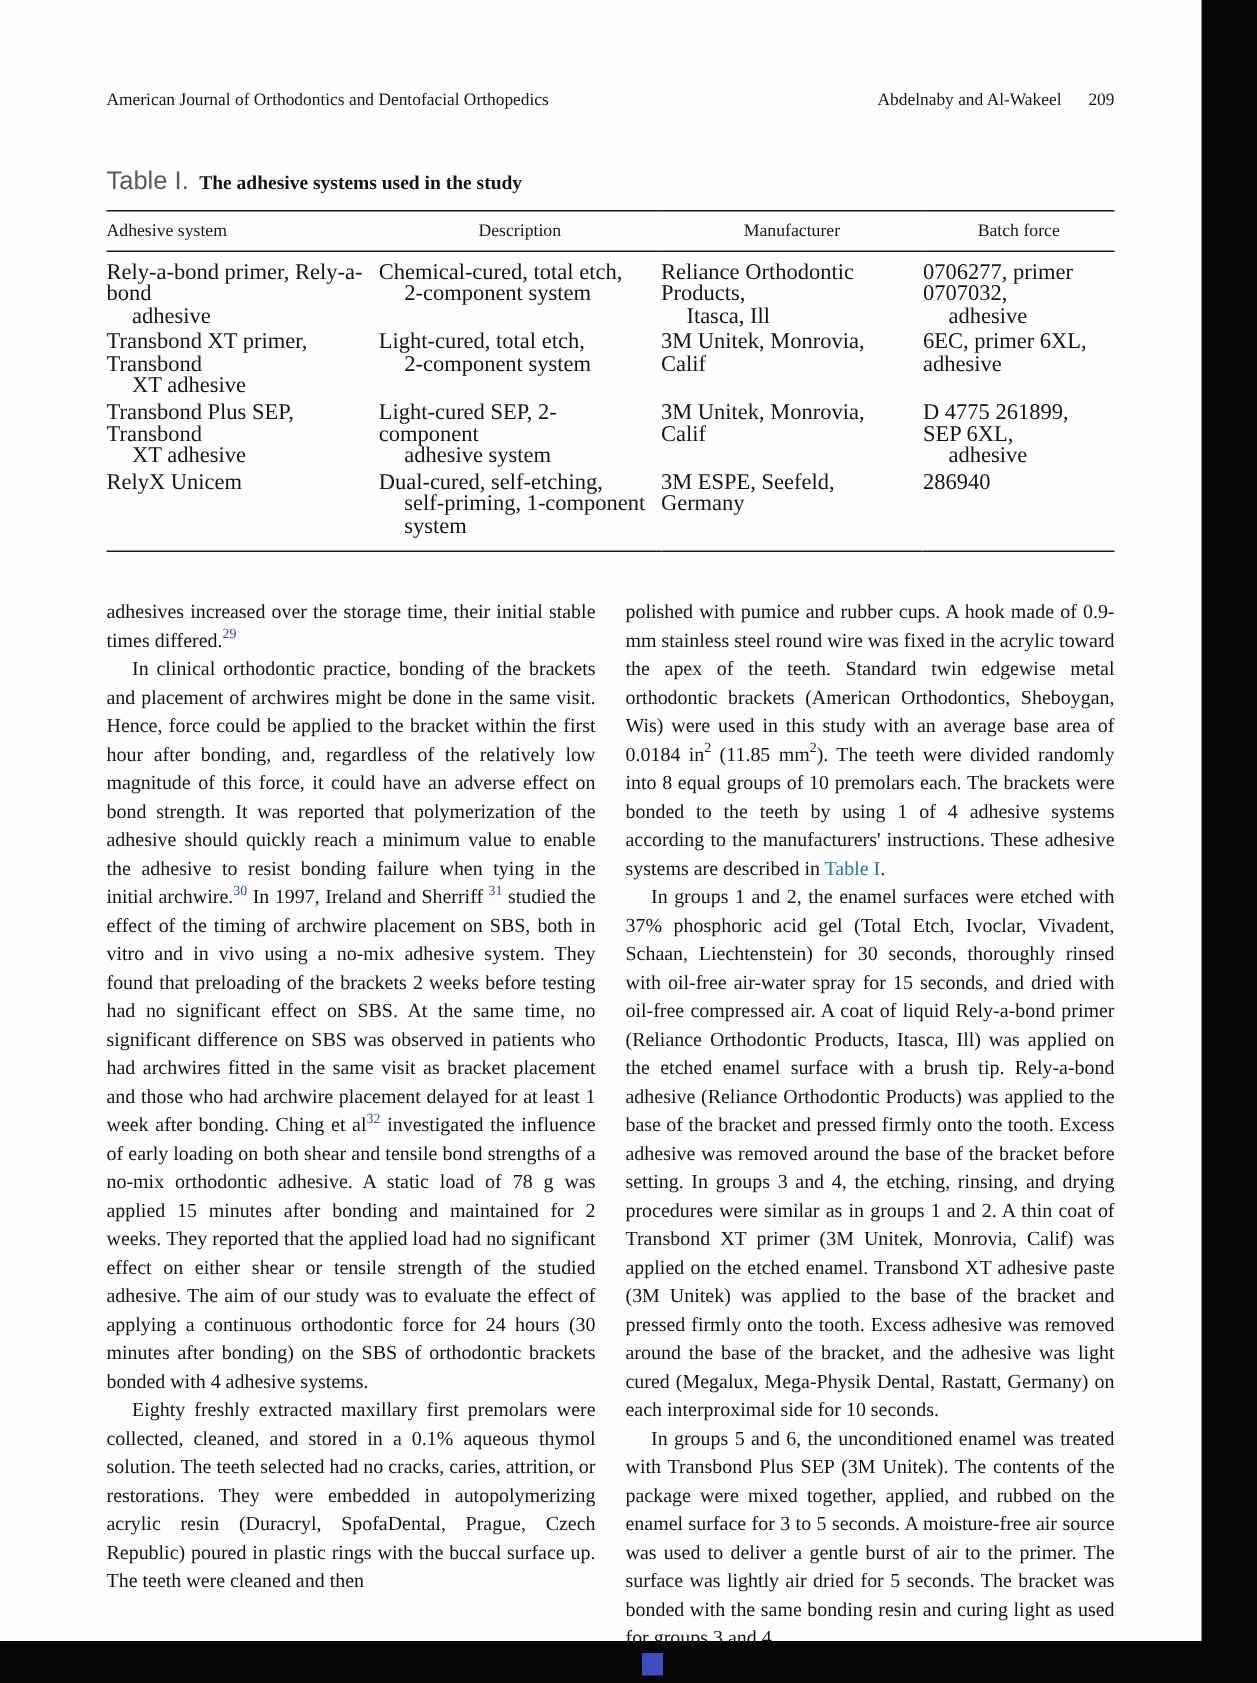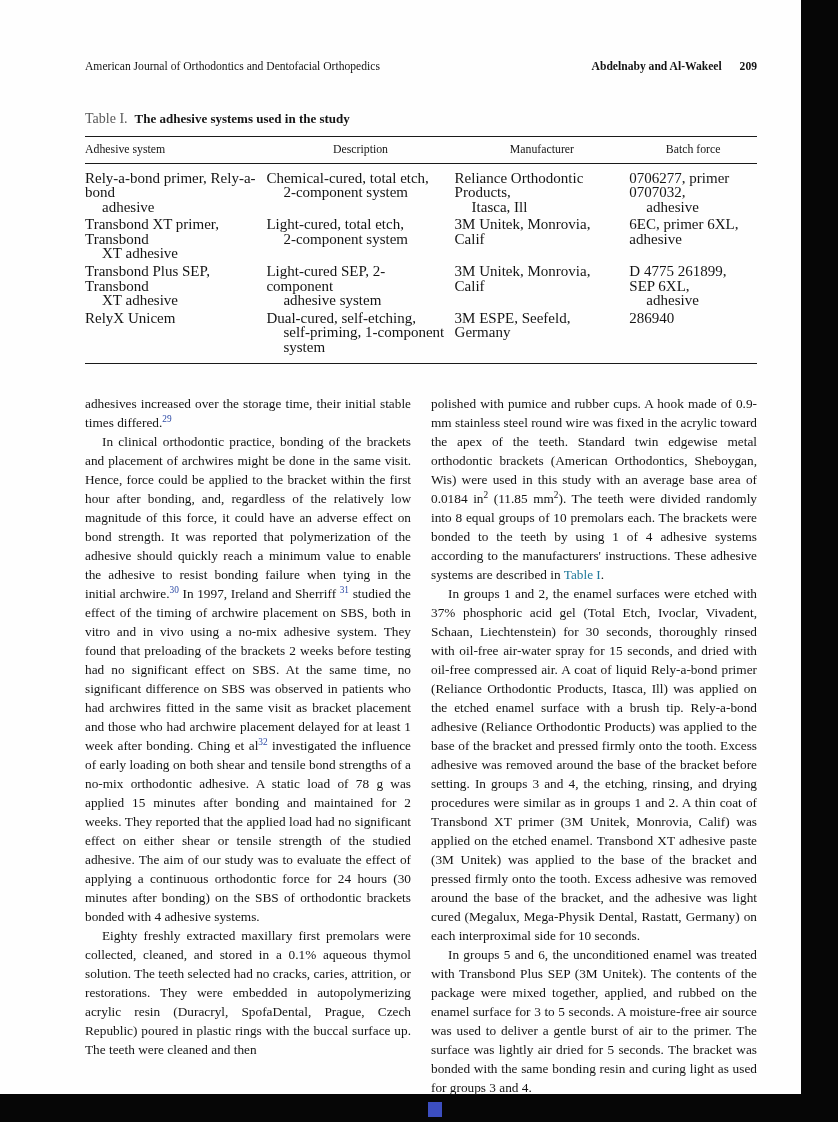--- a/index.html
+++ b/index.html
@@ -5,32 +5,32 @@
   html,body{margin:0;padding:0;}
   body{
     width:838px;height:1122px;position:relative;overflow:hidden;
     background:#060606;
     font-family:"Liberation Serif", serif;
   }
   .page{
     position:absolute;left:0;top:0;width:801px;height:1094px;
     background:#fefefe;color:#141414;
   }
-  .content{position:absolute;left:85px;top:60px;width:672px;}
+  .content{position:absolute;left:71px;top:60px;width:672px;}
 
   
   .running-head{display:flex;justify-content:space-between;align-items:flex-start;
     font-size:11.6px;line-height:14.5px;}
-  .rh-right{white-space:nowrap;font-weight:bold;}
+  .rh-right{white-space:nowrap;}
   .rh-right .pageno{margin-left:15px;}
 
   
   .table-block{margin-top:36px;}
   .table-caption{font-size:13px;}
-  .cap-label{font-family:Liberation Serif, serif;font-size:14px;color:#595959;margin-right:7px;}
+  .cap-label{font-family:Liberation Sans, sans-serif;font-size:17px;color:#595959;margin-right:7px;}
   .cap-text{font-weight:bold;}
   table{width:100%;border-collapse:collapse;margin-top:9px;
     border-top:1.6px solid #1a1a1a;border-bottom:1.2px solid #1a1a1a;}
   thead th{font-weight:normal;font-size:11.8px;
     padding:5px 4px 6px;border-bottom:1.2px solid #1a1a1a;}
   thead th.left{text-align:left;padding-left:0;}
   th:nth-child(1),td:nth-child(1){width:27%;}
   th:nth-child(2),td:nth-child(2){width:28%;}
   th:nth-child(3),td:nth-child(3){width:26%;}
   th:nth-child(4),td:nth-child(4){width:19%;}

